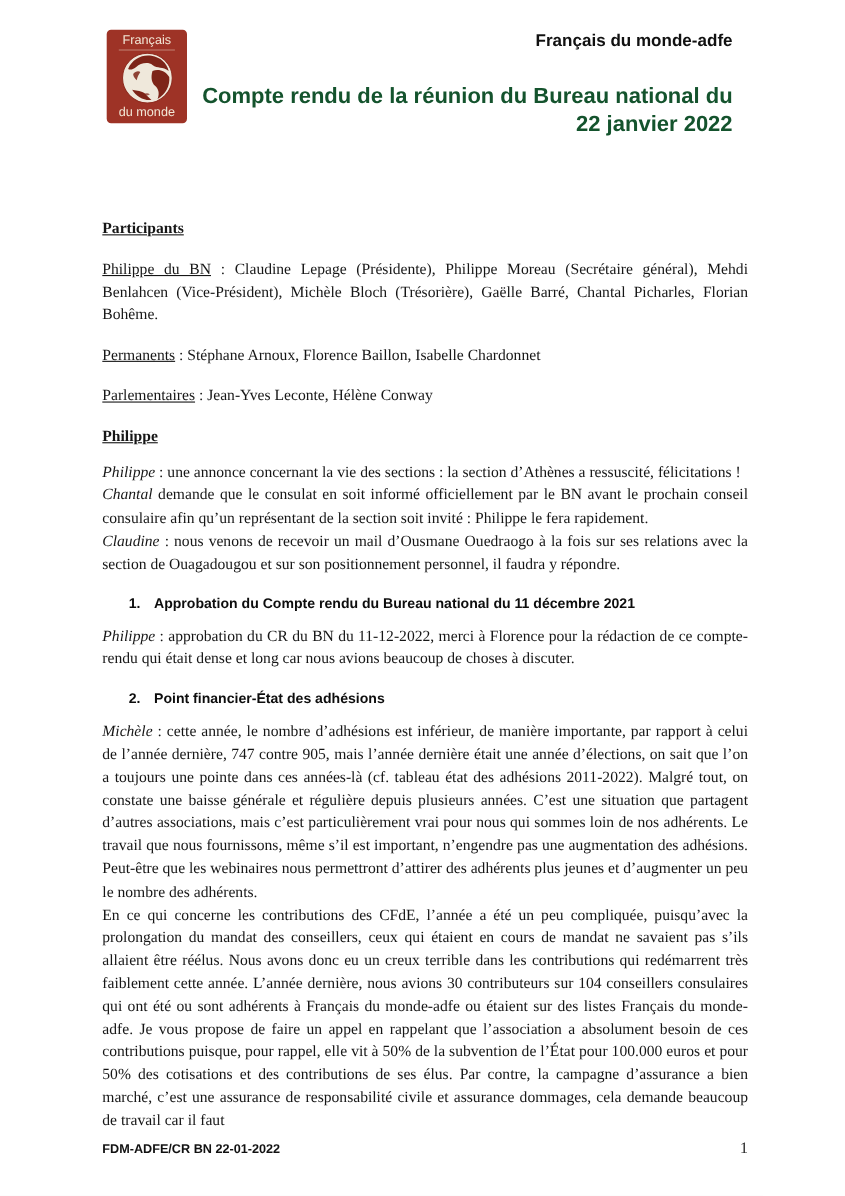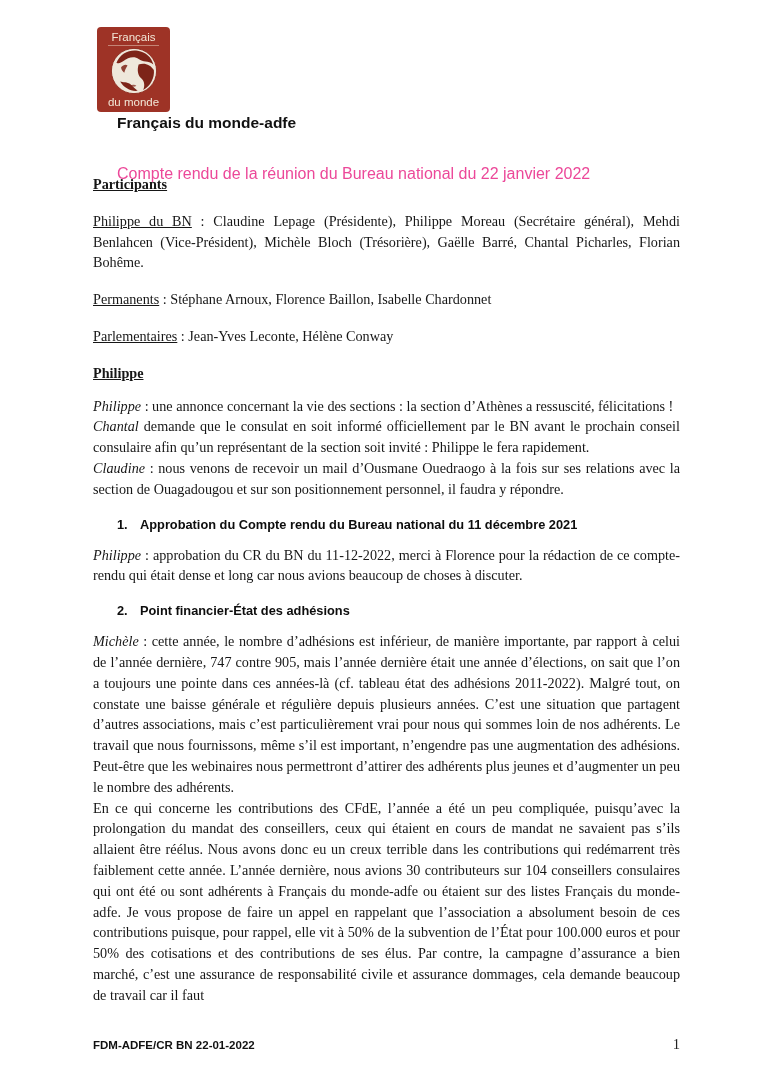--- a/index.html
+++ b/index.html
@@ -14,64 +14,63 @@
     background: #ffffff;
     overflow: hidden;
     color: #161616;
   }
 
   
   .doc-header {
     position: absolute;
     left: 97px; top: 27px;
     display: flex;
-    flex-direction: column;
   }
   .logo {
     width: 73px; height: 85px;
     background: #9e3326;
     border-radius: 4px;
     box-sizing: border-box;
     display: flex; flex-direction: column;
     align-items: center;
     padding: 4px 2px 3px;
     flex-shrink: 0;
   }
   .logo-top, .logo-bottom {
     font-family: "Liberation Sans", sans-serif;
     font-size: 11.5px;
     color: #f2e7d6;
     line-height: 13px;
     white-space: nowrap;
   }
   .logo-top { border-bottom: 1px solid rgba(242,231,214,.45); padding: 0 3px 1px; }
   .globe-svg { margin: 1px 0; display: block; }
-  .header-text { margin-left: 20px; padding-top: 2px; }
+  .header-text { margin-left: 8px; padding-top: 2px; text-align: right; }
   .org-title {
     margin: 0;
     font-family: "Liberation Sans", sans-serif;
     font-weight: bold;
     font-size: 15.5px;
     line-height: 18px;
     color: #111;
   }
   .doc-title {
     margin: 29px 0 0;
     font-family: "Liberation Sans", sans-serif;
-    font-weight: normal;
-    font-size: 16px;
+    font-weight: bold;
+    font-size: 20px;
     line-height: 25px;
-    color: #ec4899;
+    color: #14532d;
     width: 488px;
   }
 
   
   .content {
     position: absolute;
-    left: 93px; top: 174px;
+    left: 93px; top: 198px;
     width: 587px;
     font-size: 14.2px;
     line-height: 20.8px;
     text-align: justify;
   }
   .content p { margin: 0 0 16px; }
   .content p.tight { margin-bottom: 0; }
   .hd { margin-bottom: 16px !important; }
   .hd-after { margin-bottom: 12px !important; }
   .b { font-weight: bold; }

